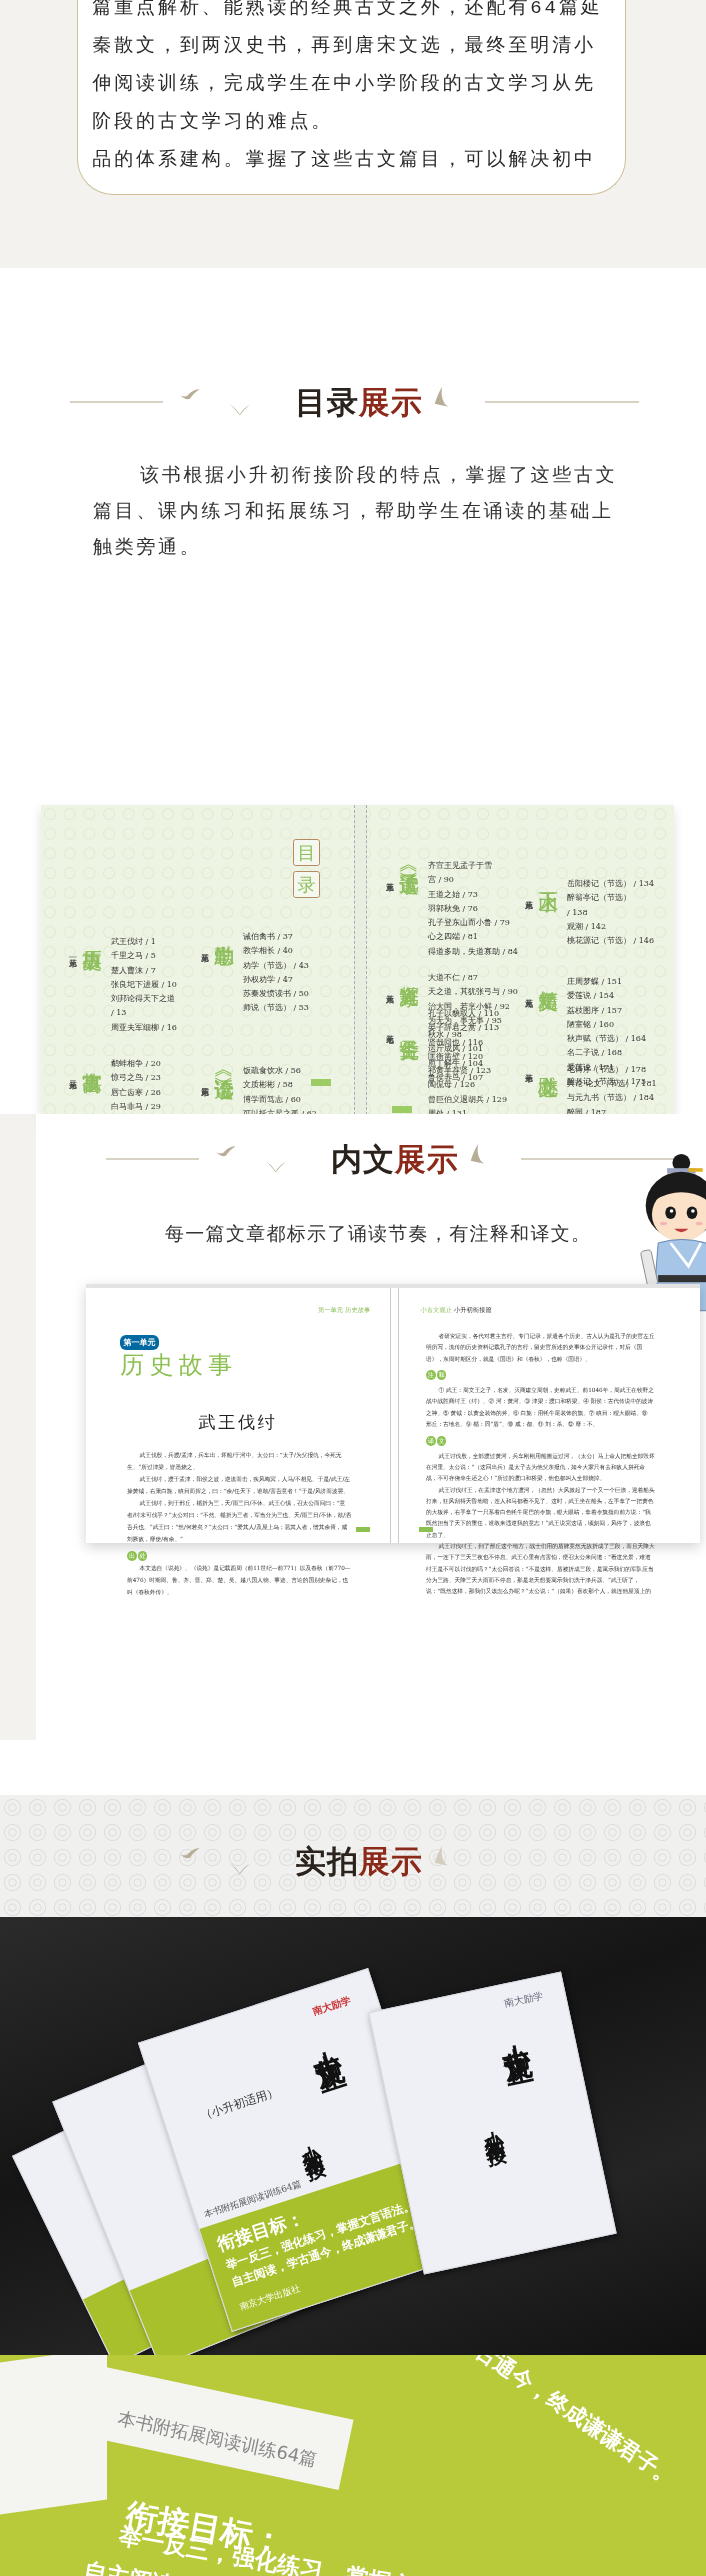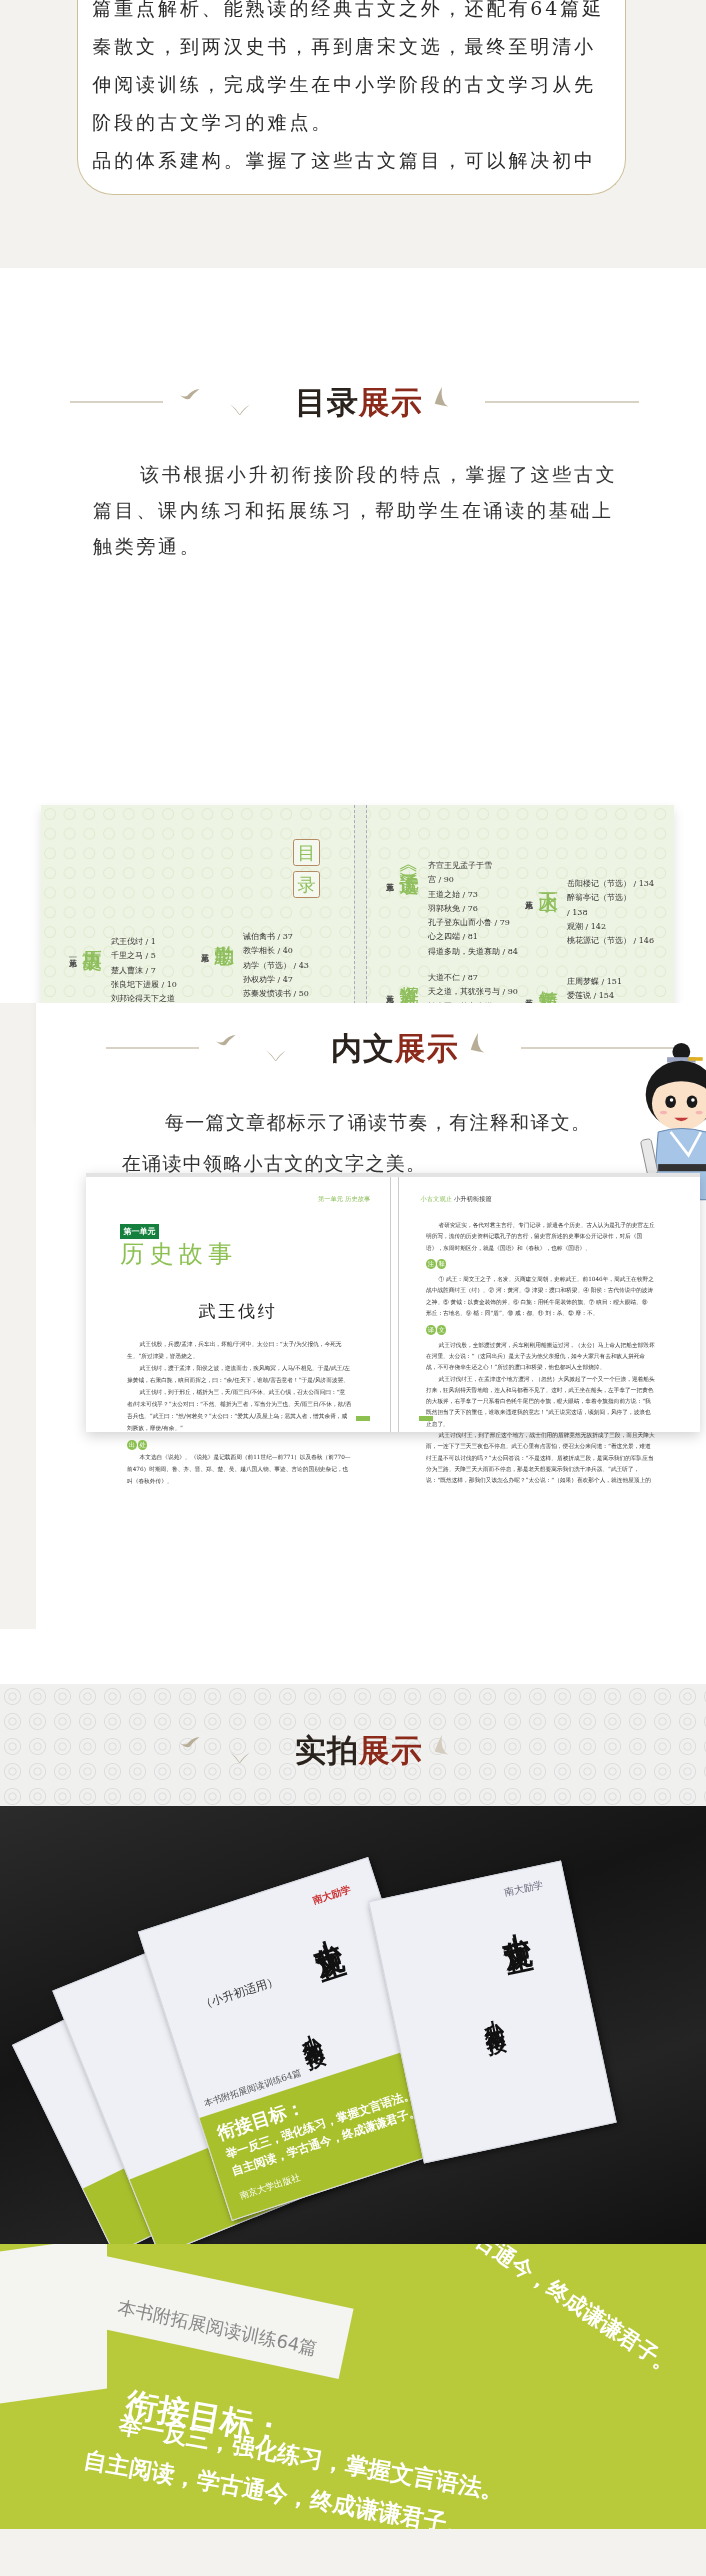--- a/index.html
+++ b/index.html
@@ -1,36 +1,36 @@
 <!DOCTYPE html>
 <html style="font-size:14.3px"><head>
 <meta charset="utf-8">
 <style>
   * { box-sizing: border-box; margin: 0; padding: 0; }
   body { width: 707px; background: #f3f2ee; font-family: "DejaVu Serif", "Liberation Serif", serif; color: #222; }
   .page { width: 707px; position: relative; overflow: hidden; }
 
   
-  .intro { height: 268px; background: #f3f2ee; position: relative; }
+  .intro { height: 268px; background: #f3f2ee; position: relative; font-family: Liberation Mono, monospace; }
   .intro-card { position: absolute; left: 77px; top: -18px; width: 549px; height: 213px; background: #fff; border: 1.3px solid #cdbf98; border-top: none; border-radius: 0 0 36px 36px; padding: 7.2px 19.7px 0 14.3px; }
   .intro-card p { font-size: 19px; line-height: 38px; letter-spacing: 2.9px; color: #2a2a2a; }
 
   
   .sec-head { position: relative; height: 72px; }
   .sec-head .line { position: absolute; top: 35px; height: 1.8px; background: #d8d2c4; }
   .sec-head .line.l { left: 70px; width: 93px; }
   .sec-head .line.r { left: 485px; width: 154px; }
   .sec-head .title { position: absolute; left: 295px; top: 16px; font-size: 31px; font-weight: bold; font-family: "DejaVu Sans", "Liberation Sans", sans-serif; letter-spacing: 0.9px; }
   .sec-head .title .dark { color: #2a221c; }
   .sec-head .title .red { color: #8b2a1a; }
   .bird { position: absolute; width: 21.5px; height: 12.5px; }
   .bird svg { width: 100%; height: 100%; }
 
   
-  .toc-sec { background: #fff; padding-top: 98px; height: 735px; position: relative; }
+  .toc-sec { background: #fff; padding-top: 98px; height: 846px; position: relative; }
   .desc { font-size: 19px; line-height: 36px; letter-spacing: 2.7px; padding: 18px 88px 0 93px; color: #333; text-indent: 47px; }
   .toc-book { position: absolute; left: 41px; top: 537px; width: 633px; height: 315px; background: #eef4e3; box-shadow: 0 5.4px 10.7px rgba(0,0,0,0.12); }
   .toc-book::before { content: ""; position: absolute; inset: 0; background-image: radial-gradient(circle at 9px 9px, transparent 4.5px, rgba(190,210,170,0.35) 5.4px, transparent 6.3px); background-size: 19.7px 19.7px; }
   .toc-spine { position: absolute; left: 313px; top: 0; width: 12.5px; height: 100%; border-left: 0.9px dashed #aab; border-right: 0.9px dashed #aab; background: #e9efe0; }
   .toc-mulu { position: absolute; left: 252px; top: 34px; width: 29px; }
   .toc-mulu span { display: block; width: 27px; height: 27px; border: 1.3px solid #b58b63; border-radius: 2.7px; color: #8cbf5a; font-size: 18px; text-align: center; line-height: 25px; margin-bottom: 5.4px; background: #f5f8ee; }
   .unit { position: absolute; }
   .unit .u-no { position: absolute; left: 0; top: 18px; width: 9px; font-size: 8px; line-height: 10.7px; color: #444; writing-mode: vertical-rl; }
   .unit .u-name { position: absolute; left: 12.5px; top: 0; width: 23px; font-size: 19.7px; line-height: 23px; color: #8fbf5d; writing-mode: vertical-rl; border-left: 0.9px solid #bcc7aa; padding-left: 2.7px; }
   .unit ul { position: absolute; left: 43px; top: 0; list-style: none; font-size: 8px; line-height: 14.3px; color: #333; white-space: nowrap; }
@@ -39,21 +39,21 @@
   
   .content-sec { background: #fff; height: 626px; position: relative; padding-top: 9px; margin-left: 36px; }
   .content-desc { font-size: 19px; line-height: 41px; letter-spacing: 1.3px; color: #333; padding: 18px 0 0 93px; }
   .content-desc .l2 { margin-left: -43px; }
   .mascot { position: absolute; left: 599px; top: 36px; width: 98px; height: 170px; }
   .inner-book { position: absolute; left: 50px; top: 170px; width: 614px; height: 259px; background: #fff; box-shadow: 0 3.6px 12.5px rgba(0,0,0,0.18); border-top: 4.5px solid #e3e3e3; }
   .inner-left { position: absolute; left: 0; top: 0; width: 304px; height: 100%; }
   .inner-right { position: absolute; left: 313px; top: 0; width: 301px; height: 100%; }
   .inner-spine { position: absolute; left: 304px; top: 0; width: 9px; height: 100%; border-left: 0.9px solid #ccc; border-right: 0.9px solid #ccc; }
   .run-head { position: absolute; top: 18px; font-size: 6.3px; color: #8cbf5a; }
-  .unit-tag { position: absolute; left: 34px; top: 47px; background: #15803d; color: #fff; font-size: 8px; padding: 1.8px 3.6px; font-weight: bold; }
+  .unit-tag { position: absolute; left: 34px; top: 47px; background: #0369a1; color: #fff; font-size: 8px; padding: 1.8px 3.6px; font-weight: bold; border-radius: 6px; }
   .unit-title { position: absolute; left: 34px; top: 61px; font-size: 24px; color: #8cc152; letter-spacing: 5.4px; font-family: "DejaVu Sans", "Liberation Sans", sans-serif; }
   .essay-title { position: absolute; left: 0; width: 304px; top: 123px; text-align: center; font-size: 17px; color: #222; letter-spacing: 2.7px; }
   .essay-body { position: absolute; left: 41px; top: 161px; width: 224px; font-size: 5.7px; line-height: 12px; color: #333; }
   .essay-body p { text-indent: 12.5px; }
   .sec-badge { display: inline-block; background: #8cc152; color: #fff; border-radius: 50%; width: 9.8px; height: 9.8px; font-size: 6.3px; text-align: center; line-height: 9.8px; margin-right: 0.9px; }
   .right-body { position: absolute; left: 27px; top: 43px; width: 229px; font-size: 5.7px; line-height: 11.3px; color: #333; }
   .right-body p { text-indent: 12.5px; }
   .right-body .badges { margin: 5.4px 0 3.6px; }
   .page-num { position: absolute; bottom: 10.7px; width: 14.3px; height: 5.4px; background: #8cc152; }
 
@@ -267,21 +267,20 @@
       <div class="title">
         <span class="dark">内文</span><span class="red">展示</span>
       </div>
       <div class="bird" style="left:433px;top:19.7px;width:16px;height:21.5px;"><svg viewBox="0 0 18 24">
             <path d="M10 1 Q4 12 2 20 Q9 22 17 23 Q8 18 10 1Z" fill="#b8ad97"></path>
           </svg></div>
       <div class="line r"></div>
     </div>
     <div class="content-desc">
       <div style="padding-left:36px;">每一篇文章都标示了诵读节奏，有注释和译文。</div>
-      <div class="l2" style="margin-left:-7.2px;">在诵读中领略小古文的文字之美。</div>
     </div>
 
     <div class="mascot">
       <svg viewBox="0 0 110 190" width="98" height="170">
         <circle cx="52" cy="14" r="10" fill="#1a1a1a"></circle>
         <rect x="36" y="20" width="32" height="6" fill="#9aa4c0"></rect>
         <rect x="60" y="20" width="16" height="4" fill="#e0b020"></rect>
         <ellipse cx="52" cy="62" rx="40" ry="38" fill="#1a1a1a"></ellipse>
         <ellipse cx="52" cy="72" rx="33" ry="30" fill="#fbe1c8"></ellipse>
         <path d="M22 56 Q52 38 82 56 L82 46 Q52 28 22 46Z" fill="#1a1a1a"></path>

